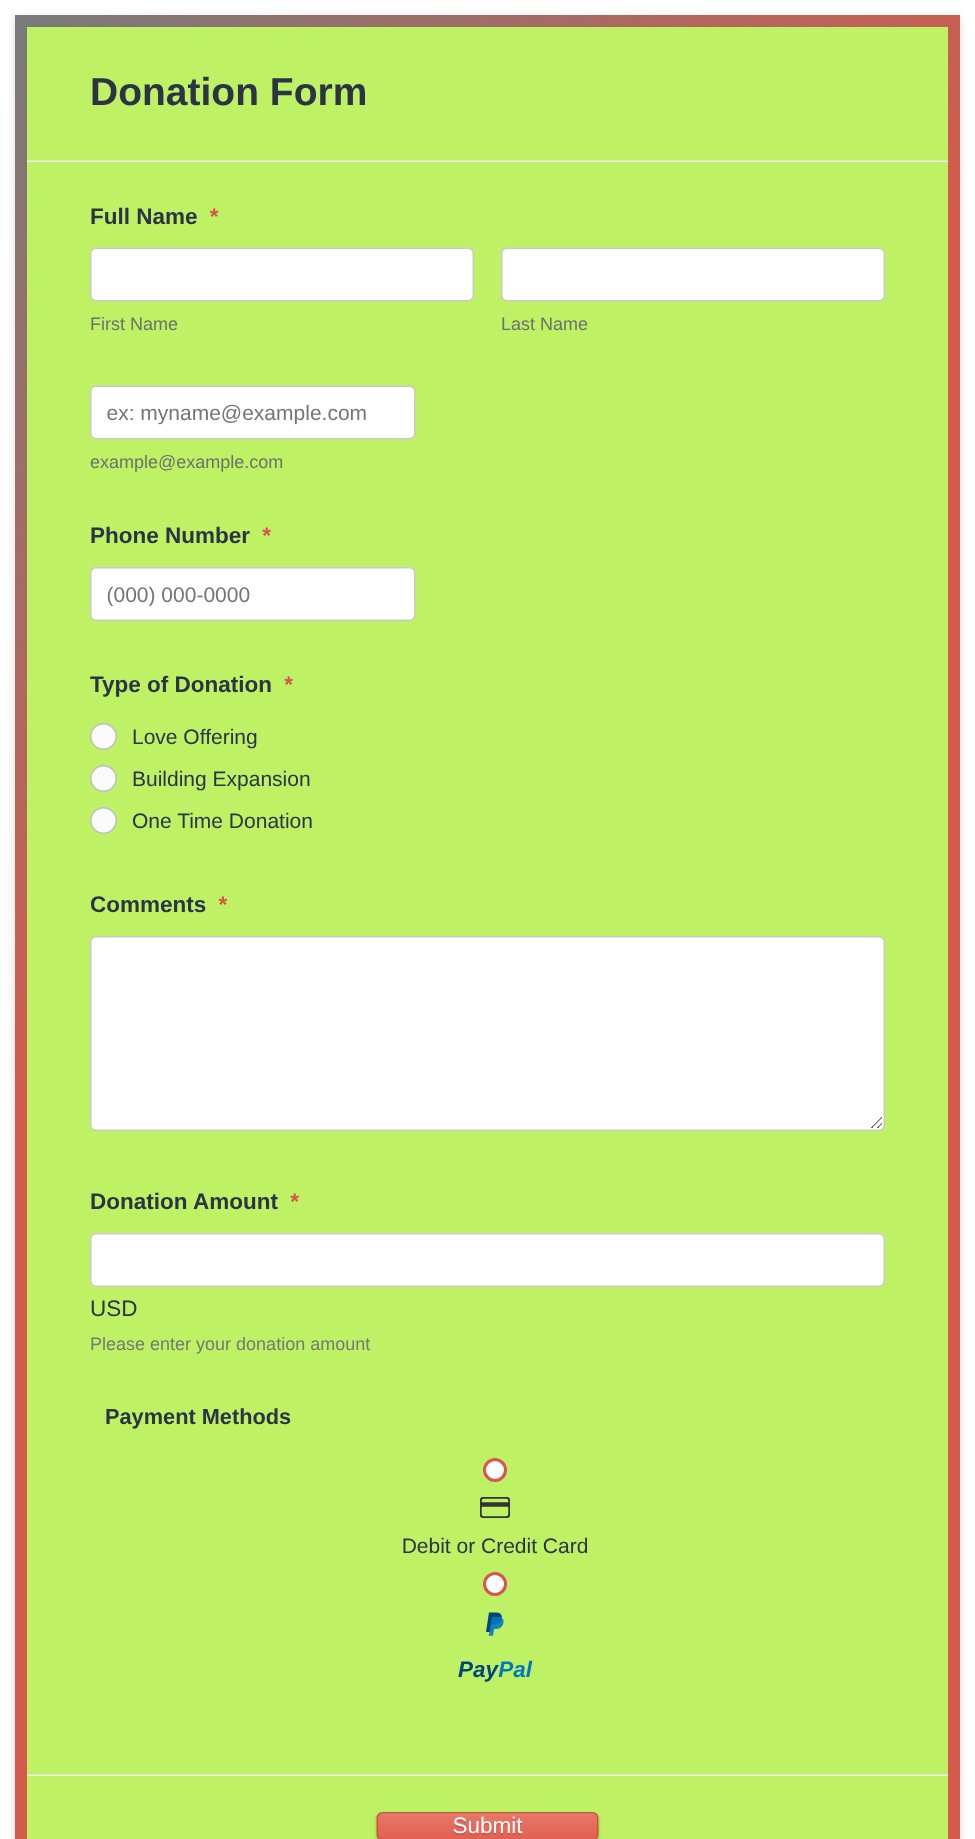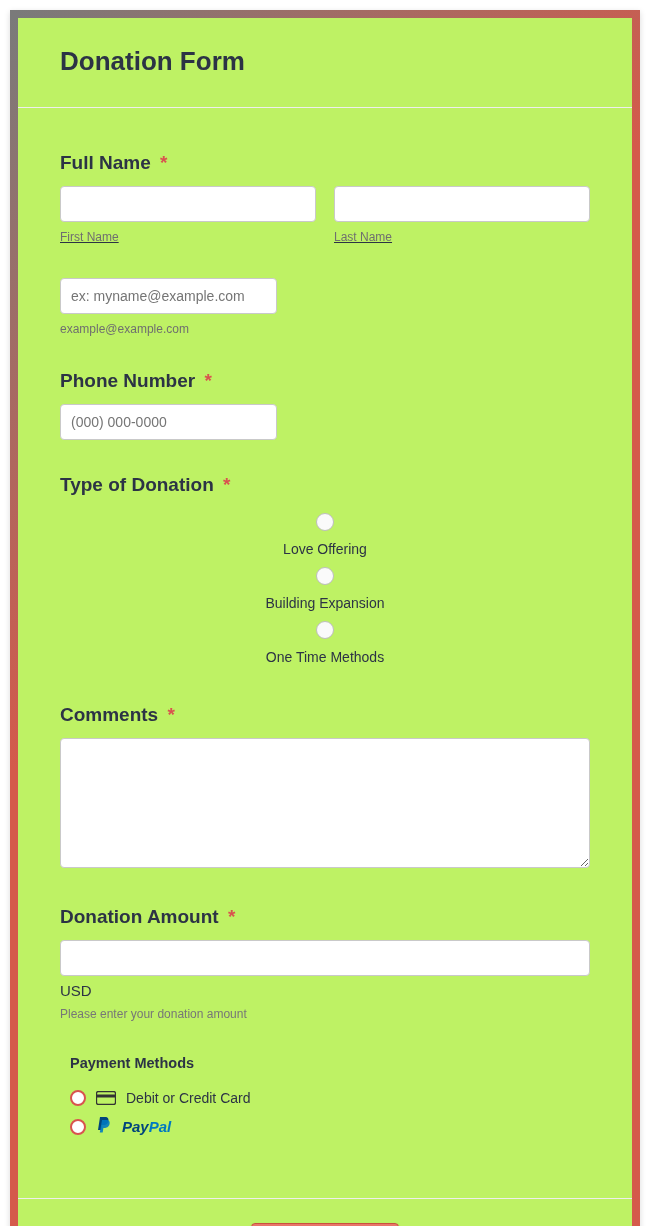--- a/index.html
+++ b/index.html
@@ -29,32 +29,30 @@
     font-weight: 700;
     color: #2c3345;
   }
   .form-body {
     padding: 28px 42px 10px;
   }
   .field {
     margin-bottom: 34px;
   }
   .label {
-    font-size: 19px;
+    font-size: 15px;
     font-weight: 600;
     color: #2c3345;
     margin-bottom: 12px;
     display: block;
-    margin-top: 16px;
   }
   .req { color: #d9534f; margin-left: 4px; }
   .row2 {
     display: flex;
     gap: 18px;
-    text-decoration: underline;
   }
   .row2 > div { flex: 1; }
   input[type=text], textarea {
     width: 100%;
     border: 1px solid #c9c9c9;
     border-radius: 4px;
     padding: 9px 10px;
     font-size: 14px;
     color: #333;
     background: #fff;
@@ -76,21 +74,20 @@
     resize: both;
   }
   .radio-list { margin-top: 4px; }
   .radio-item {
     display: flex;
     align-items: center;
     gap: 10px;
     font-size: 14px;
     color: #2c3345;
     padding: 5px 0;
-    flex-direction: column;
   }
   .radio-circle {
     width: 18px; height: 18px;
     border: 1.5px solid #bdbdbd;
     border-radius: 50%;
     flex-shrink: 0;
     background: #fafafa;
   }
   .currency {
     font-size: 15px;
@@ -105,20 +102,21 @@
     font-size: 14.5px;
     font-weight: 600;
     margin-bottom: 14px;
   }
   .pay-item {
     display: flex;
     align-items: center;
     gap: 10px;
     font-size: 14px;
     padding: 5px 0;
+    flex-direction: column;
   }
   .pay-circle {
     width: 16px; height: 16px;
     border: 2px solid #d9534f;
     border-radius: 50%;
     flex-shrink: 0;
     background: #fff;
   }
   .card-icon { display: inline-flex; }
   .paypal-text {
@@ -193,21 +191,21 @@
         <div class="radio-item">
           <span class="radio-circle"></span>
           <span>Love Offering</span>
         </div>
         <div class="radio-item">
           <span class="radio-circle"></span>
           <span>Building Expansion</span>
         </div>
         <div class="radio-item">
           <span class="radio-circle"></span>
-          <span>One Time Methods</span>
+          <span>One Time Donation</span>
         </div>
       </div>
     </div>
 
     <div class="field">
       <div class="label">
         <span>Comments</span>
         <span class="req">*</span>
       </div>
       <textarea style=""></textarea>

